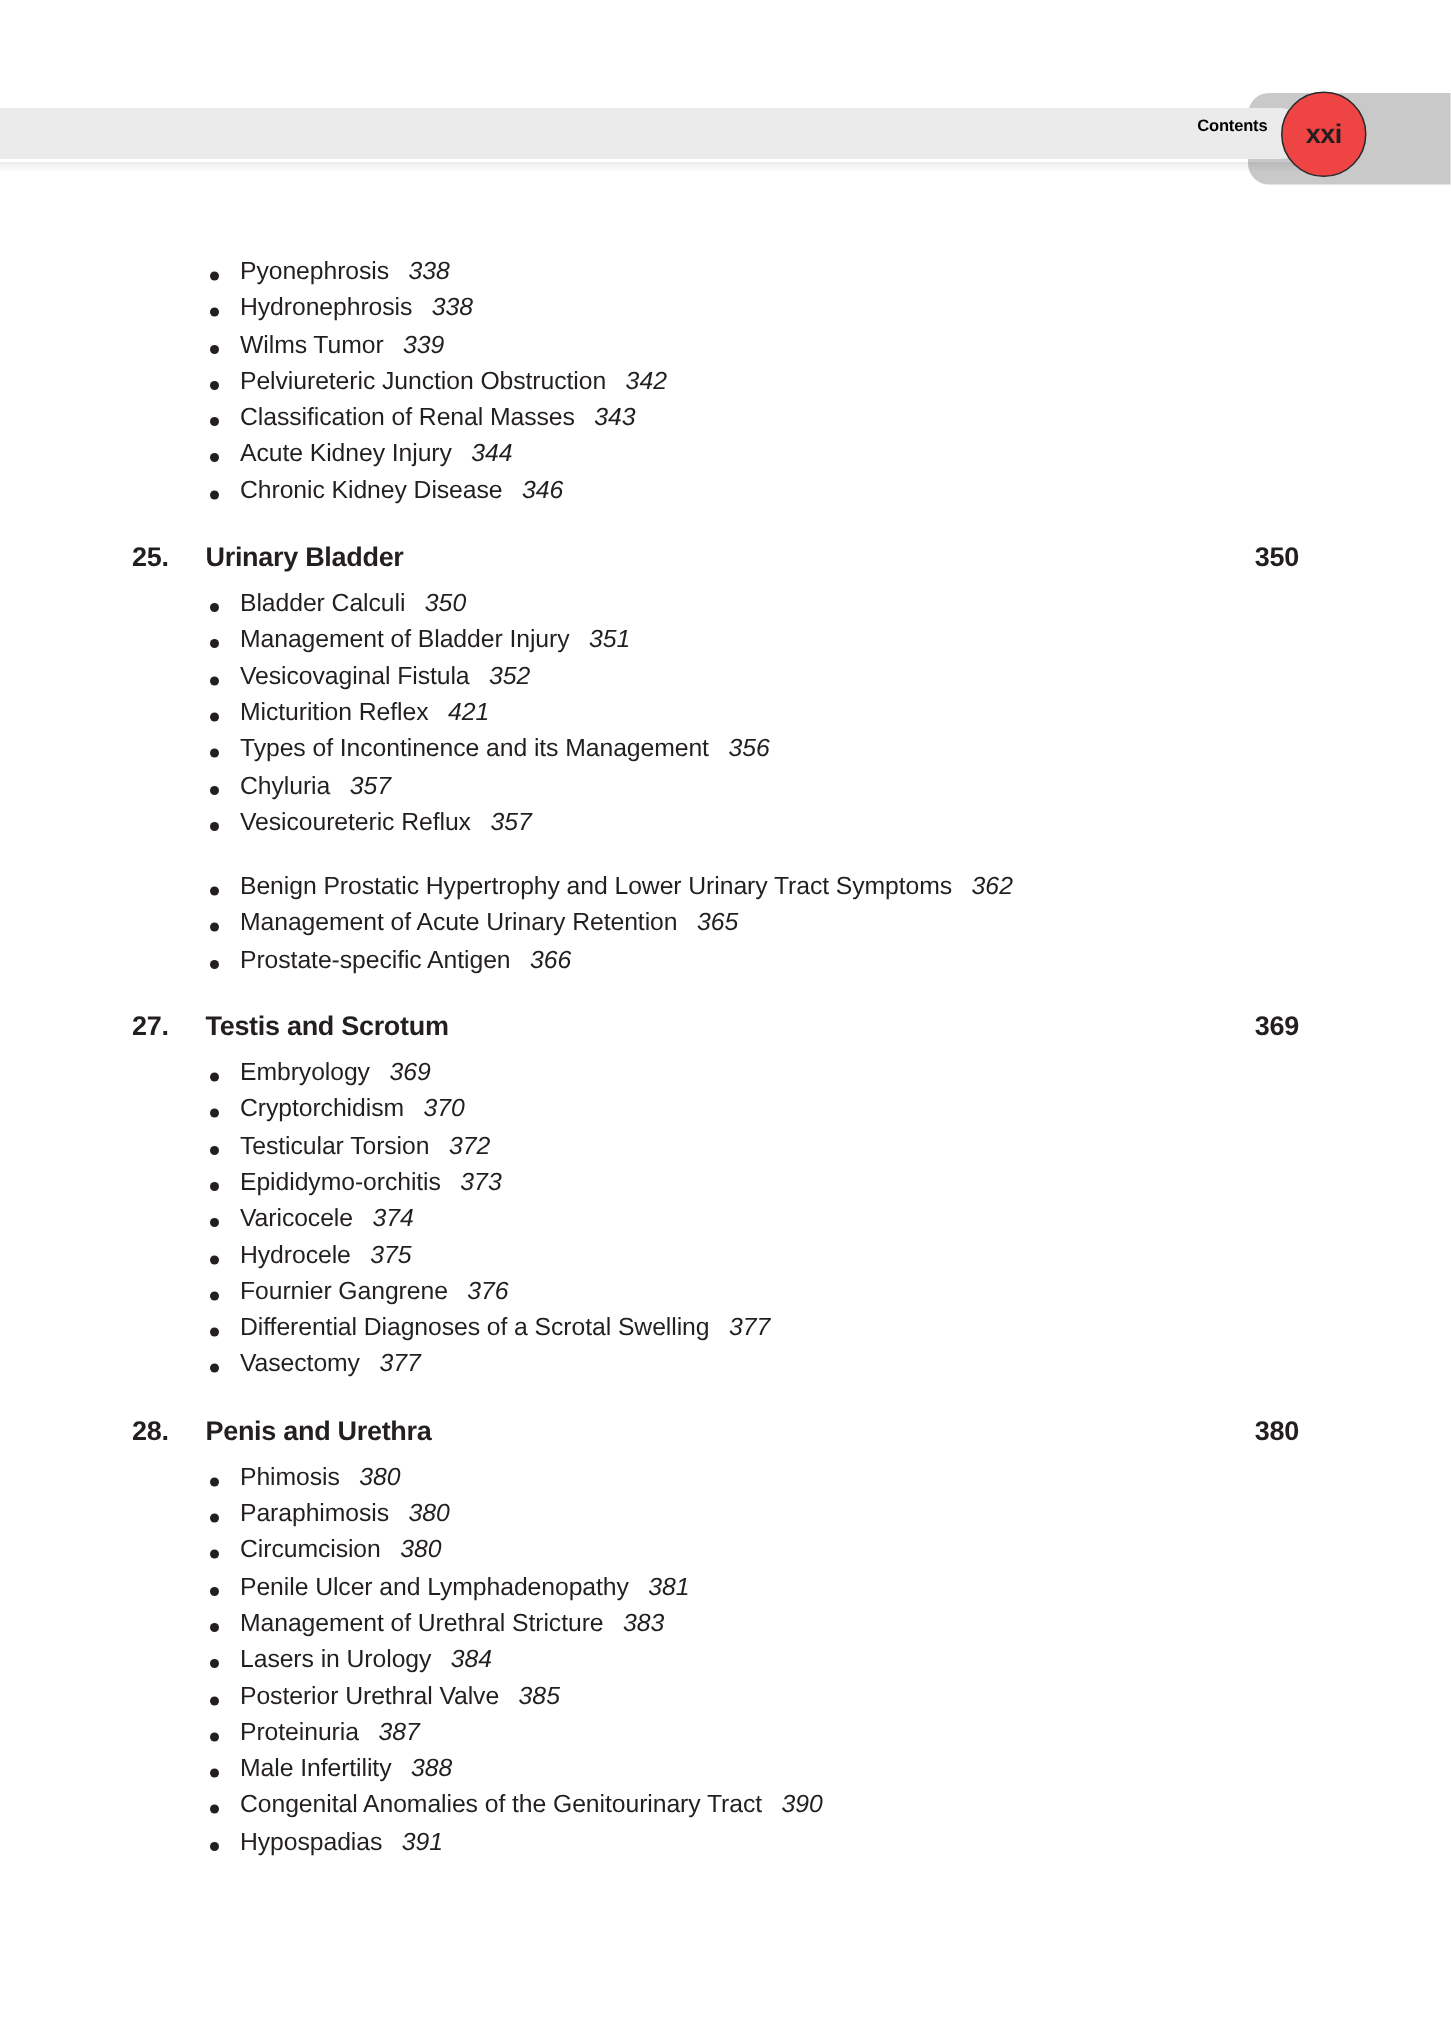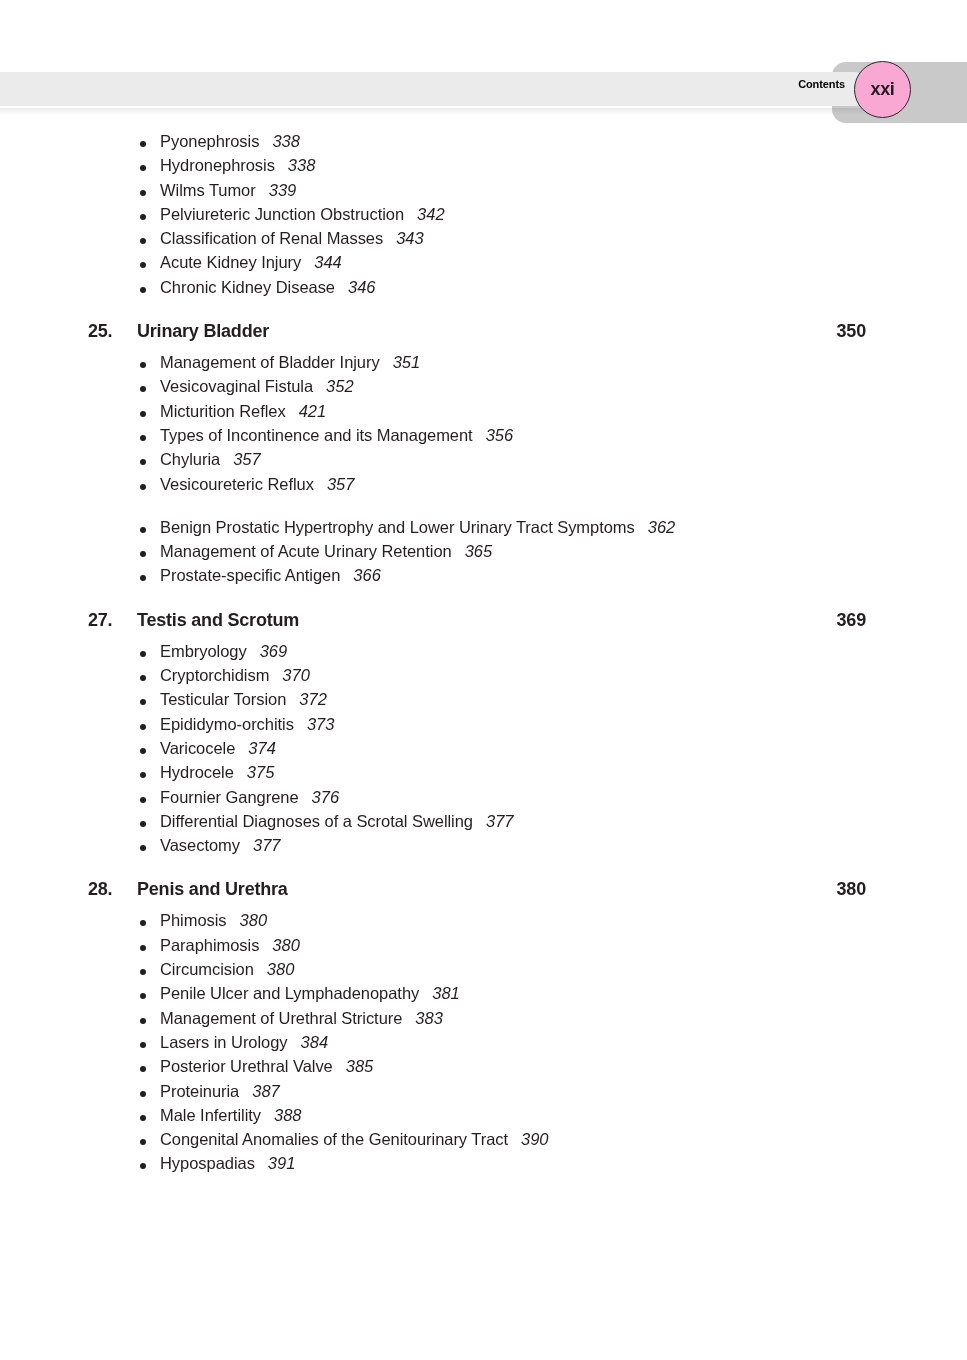--- a/index.html
+++ b/index.html
@@ -65,21 +65,21 @@
     letter-spacing: -0.1px;
     color: #000000;
   }
   .page-badge {
     position: absolute;
     left: 854px;
     top: 61px;
     width: 57px;
     height: 57px;
     border-radius: 50%;
-    background: #f9a8d4;
+    background: #ef4444;
     border: 1.6px solid #2a2a2a;
     box-sizing: border-box;
     display: flex;
     align-items: center;
     justify-content: center;
     font-size: 18px;
     font-weight: bold;
     letter-spacing: -0.3px;
     color: #231f20;
   }
@@ -87,20 +87,21 @@
   
   .content {
     position: absolute;
     left: 0;
     top: 132px;
     width: 967px;
   }
 
   .toc-group {
     position: relative;
+    margin-top: 40px;
   }
   .toc-group.spaced {
     margin-top: 19px;
   }
 
   .chapter-line {
     position: relative;
     height: 30px;
     padding-left: 116px;
     margin-bottom: 2px;
@@ -192,20 +193,21 @@
   </div>
 
   <div id="chapters-container">
       <div class="toc-group spaced">
         <div class="chapter-line">
           <span class="chapter-num">25.</span>
           <span class="chapter-title">Urinary Bladder</span>
           <span class="chapter-page">350</span>
         </div>
         <ul class="toc-items">
+          <li><span class="bullet"></span><span class="item-title">Bladder Calculi</span><span class="item-page">350</span></li>
           <li><span class="bullet"></span><span class="item-title">Management of Bladder Injury</span><span class="item-page">351</span></li>
           <li><span class="bullet"></span><span class="item-title">Vesicovaginal Fistula</span><span class="item-page">352</span></li>
           <li><span class="bullet"></span><span class="item-title">Micturition Reflex</span><span class="item-page">421</span></li>
           <li><span class="bullet"></span><span class="item-title">Types of Incontinence and its Management</span><span class="item-page">356</span></li>
           <li><span class="bullet"></span><span class="item-title">Chyluria</span><span class="item-page">357</span></li>
           <li><span class="bullet"></span><span class="item-title">Vesicoureteric Reflux</span><span class="item-page">357</span></li>
         </ul>
       </div>
       <div class="toc-group spaced">
         <ul class="toc-items">

